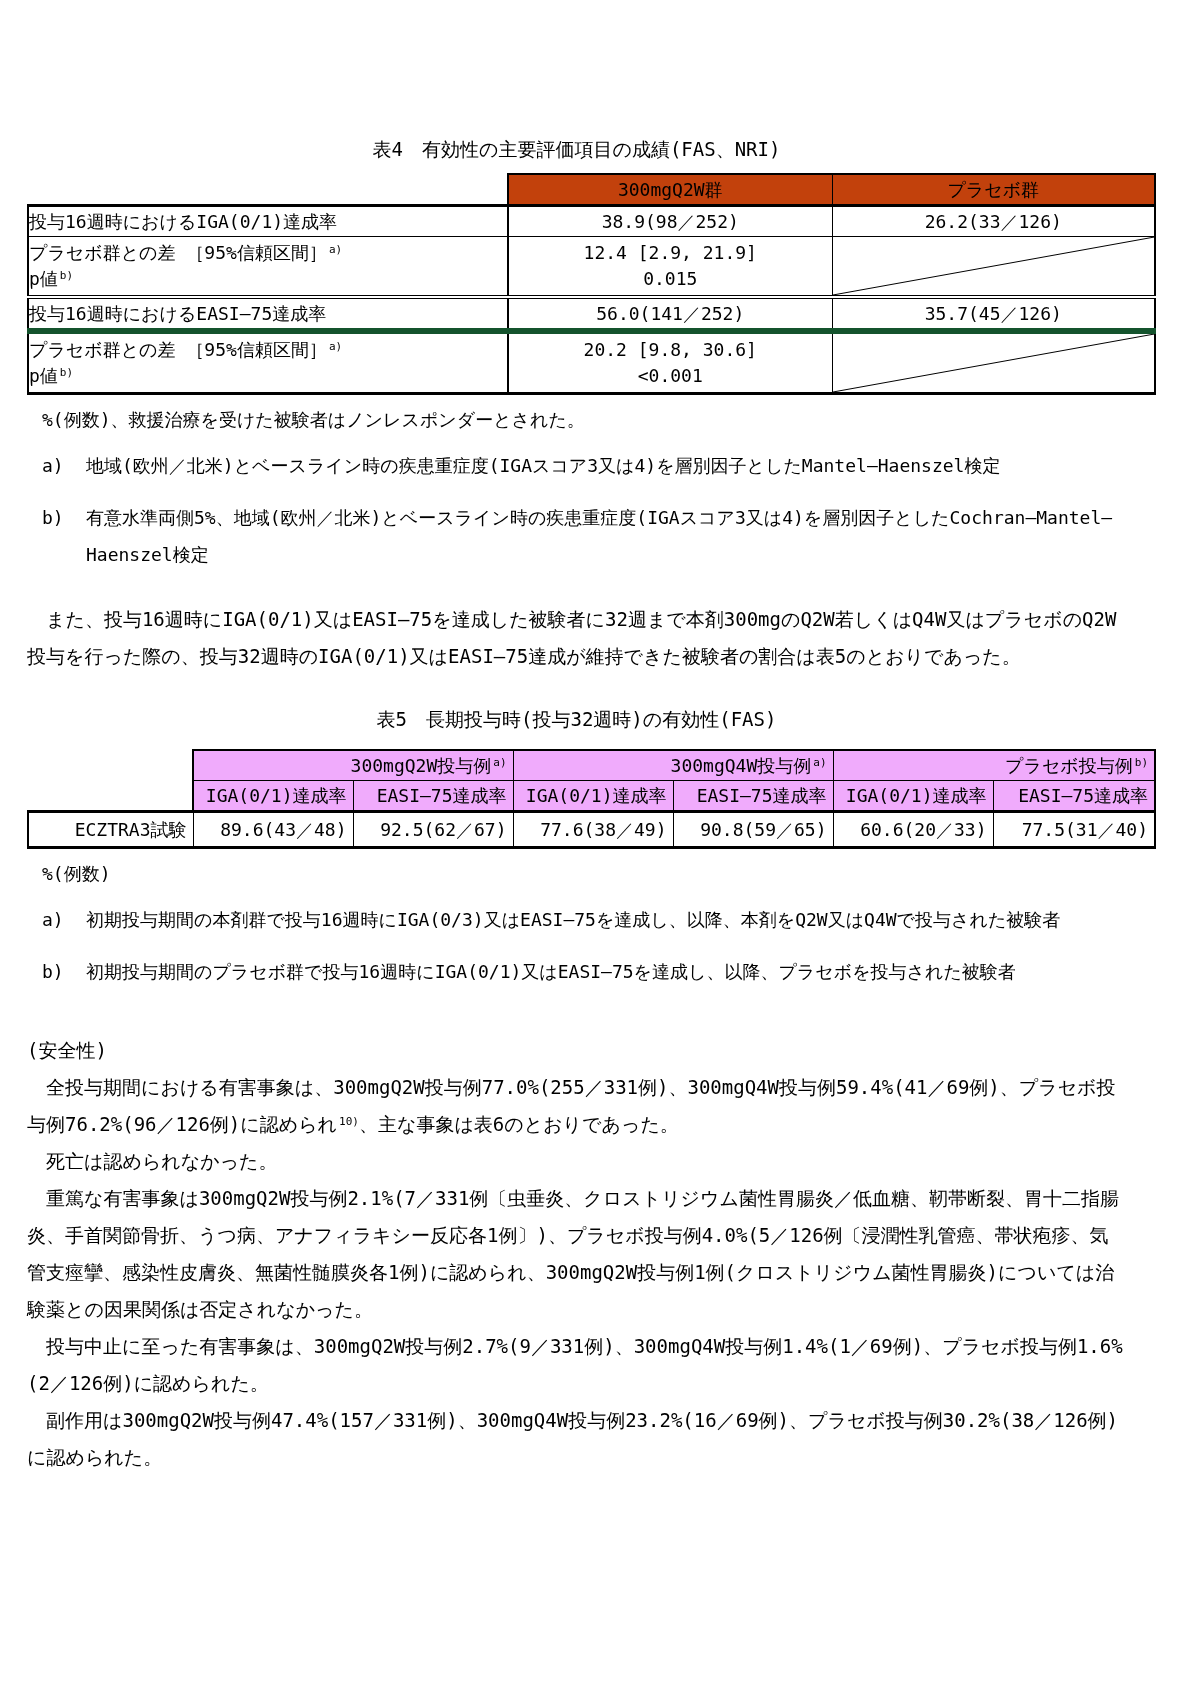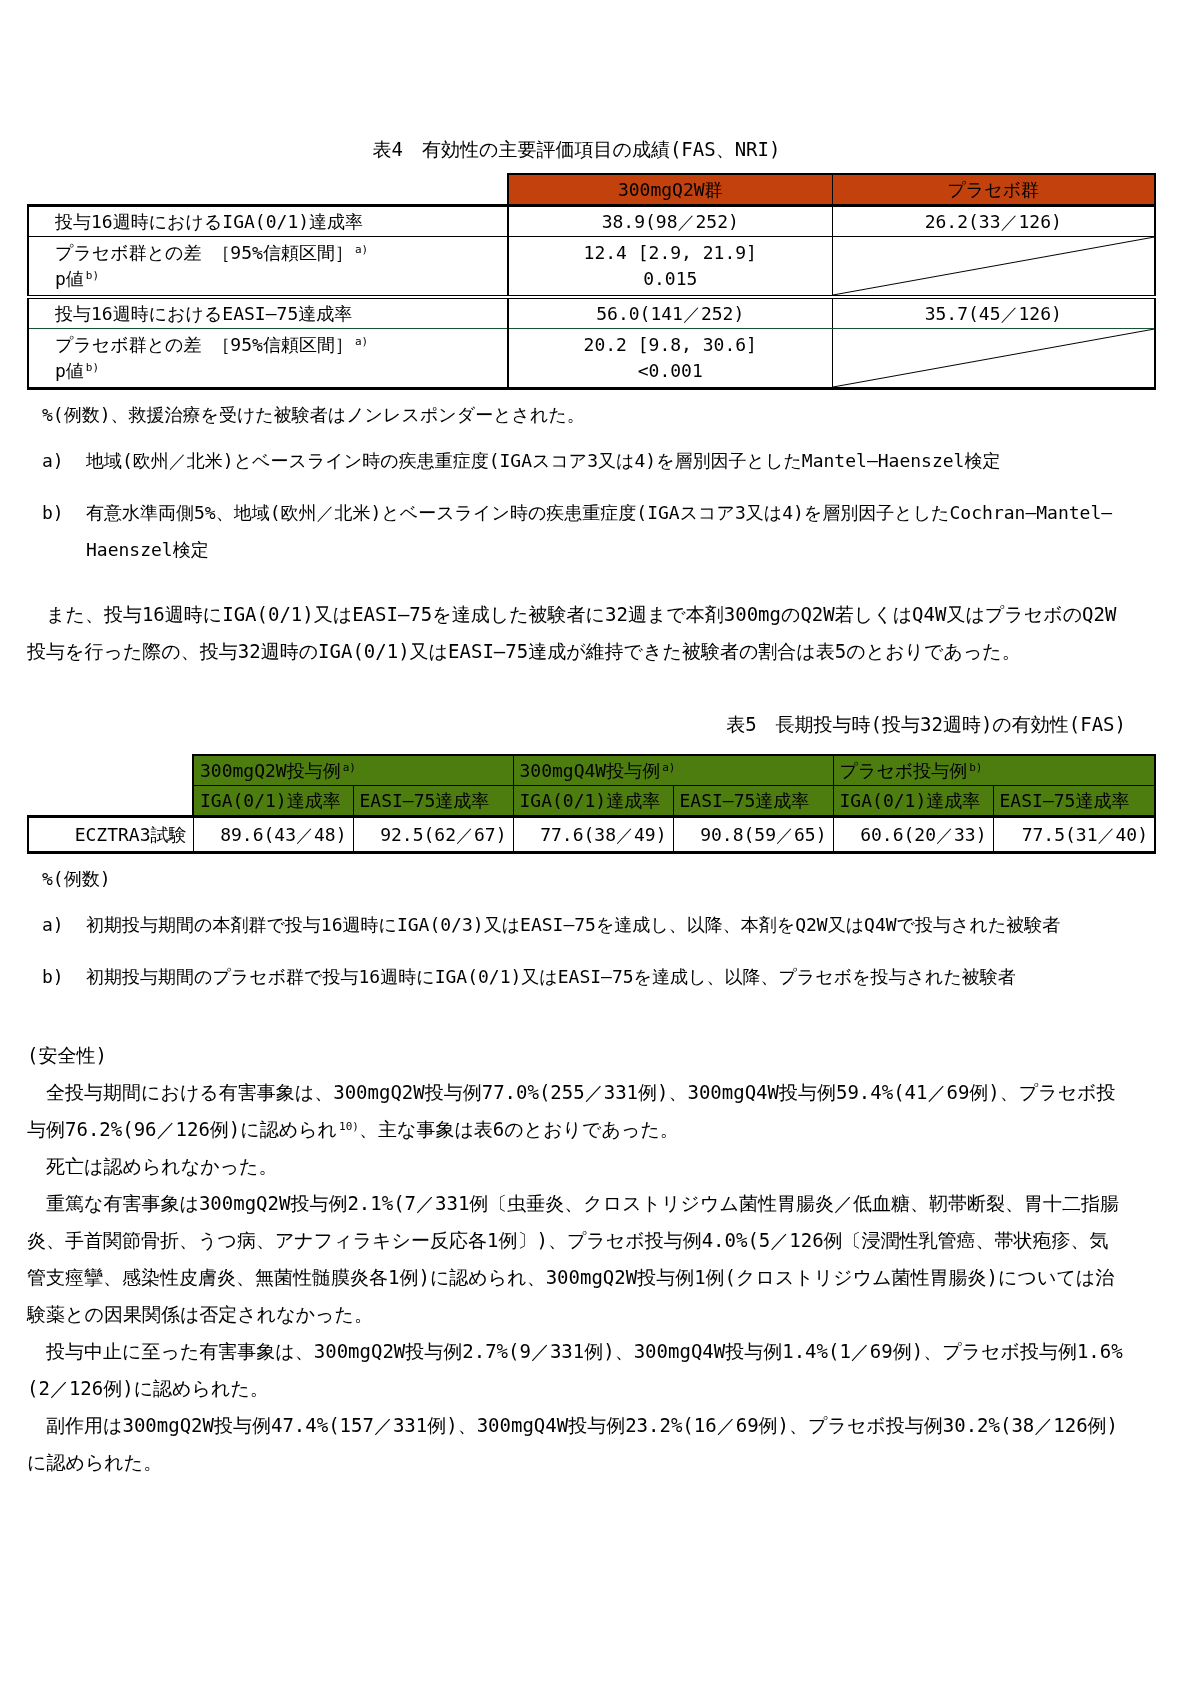--- a/index.html
+++ b/index.html
@@ -11,44 +11,44 @@
   .page{padding:139px 27px 0 27px;box-sizing:border-box;width:1153px;}
   .tbl-title{text-align:center;font-size:19px;line-height:20px;}
   table{border-collapse:collapse;table-layout:fixed;width:1127px;font-size:18px;}
   td,th{font-weight:normal;padding:3px 6px;overflow:hidden;}
   
   .t4{margin-top:14px;}
   .t4 .corner{border:none;border-bottom:3px solid #000;background:#fff;}
   .t4 th{background:#c2410c;text-align:center;border-top:2px solid #000;border-bottom:3px solid #000;line-height:23px;}
   .t4 th.h-q2w{border-left:2px solid #000;border-right:1px solid #000;}
   .t4 th.h-pbo{border-right:2px solid #000;}
-  .t4 td.lbl{text-align:left;border-left:2px solid #000;border-right:2px solid #000;padding-left:26px;}
+  .t4 td.lbl{text-align:left;border-left:2px solid #000;border-right:2px solid #000;padding-left:0;}
   .t4 td.val{text-align:center;border-right:1px solid #000;}
   .t4 td.last{border-right:2px solid #000;}
   .t4 tr.r1 td{border-bottom:1px solid #000;line-height:23px;}
   .t4 tr.r2 td{border-bottom:4px double #000;}
-  .t4 tr.r3 td{border-bottom:1px solid #14532d;line-height:23px;}
+  .t4 tr.r3 td{border-bottom:6px solid #14532d;line-height:23px;}
   .t4 tr.r4 td{border-bottom:3px solid #000;}
   .two-line{line-height:26px;border-radius:12px;}
   sup.ref{font-size:11px;line-height:0;vertical-align:6px;margin-left:2px;}
   td.diag{position:relative;padding:0;}
   .diag-svg{position:absolute;left:0;top:0;width:100%;height:100%;display:block;}
   
   .fn{margin-left:15px;font-size:18px;}
   .fn-pct{margin-top:13px;line-height:24px;}
   .fn-item{display:flex;margin-top:15px;line-height:37px;}
   .fn-item .mk{width:44px;flex:none;}
   .fn-item .tx{flex:1;}
   
   .para{font-size:19px;line-height:37px;margin-top:28px;text-align:left;}
   
-  .t5-title{margin-top:44px;text-align:right;}
+  .t5-title{margin-top:34px;}
   .t5{margin-top:20px;}
   .t5 .corner{border:none;background:#fff;}
-  .t5 th{background:#4d7c0f;text-align:left;line-height:23px;}
+  .t5 th{background:#f0abfc;text-align:right;line-height:23px;}
   .t5 th.grp{border-top:2px solid #000;border-bottom:1px solid #000;border-left:1px solid #000;}
   .t5 th.grp.gfirst{border-left:2px solid #000;}
   .t5 th.grp.glast{border-right:2px solid #000;}
   .t5 th.sub{border:1px solid #000;border-bottom:3px solid #000;}
   .t5 th.sub.sfirst{border-left:2px solid #000;}
   .t5 th.sub.slast{border-right:2px solid #000;}
   .t5 td{text-align:right;border-bottom:3px solid #000;border-top:3px solid #000;line-height:27px;}
   .t5 td.lbl5{border-left:2px solid #000;border-right:1px solid #000;}
   .t5 td.val5{border-right:1px solid #000;}
   .t5 td.last5{border-right:2px solid #000;}

